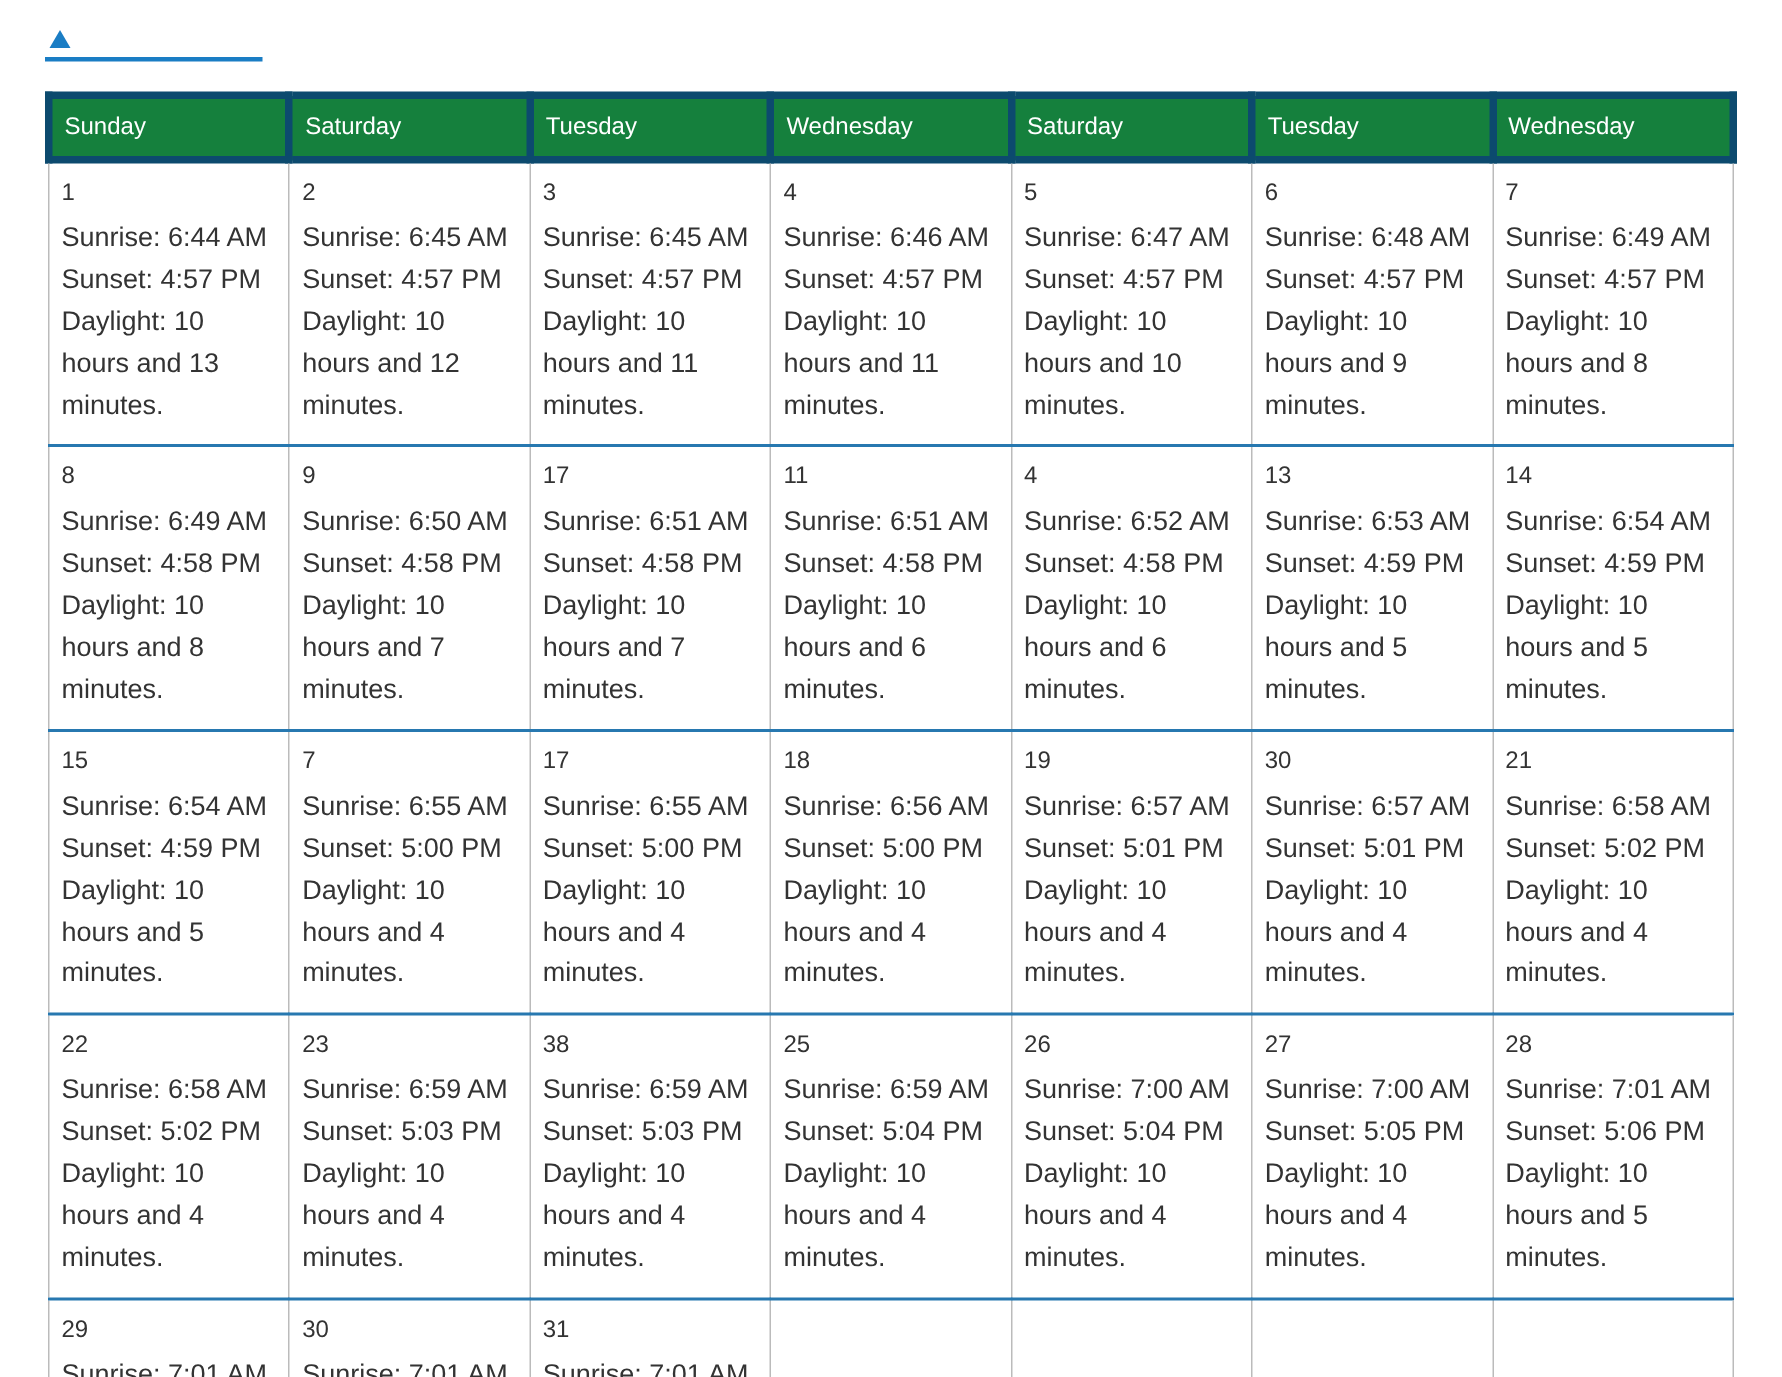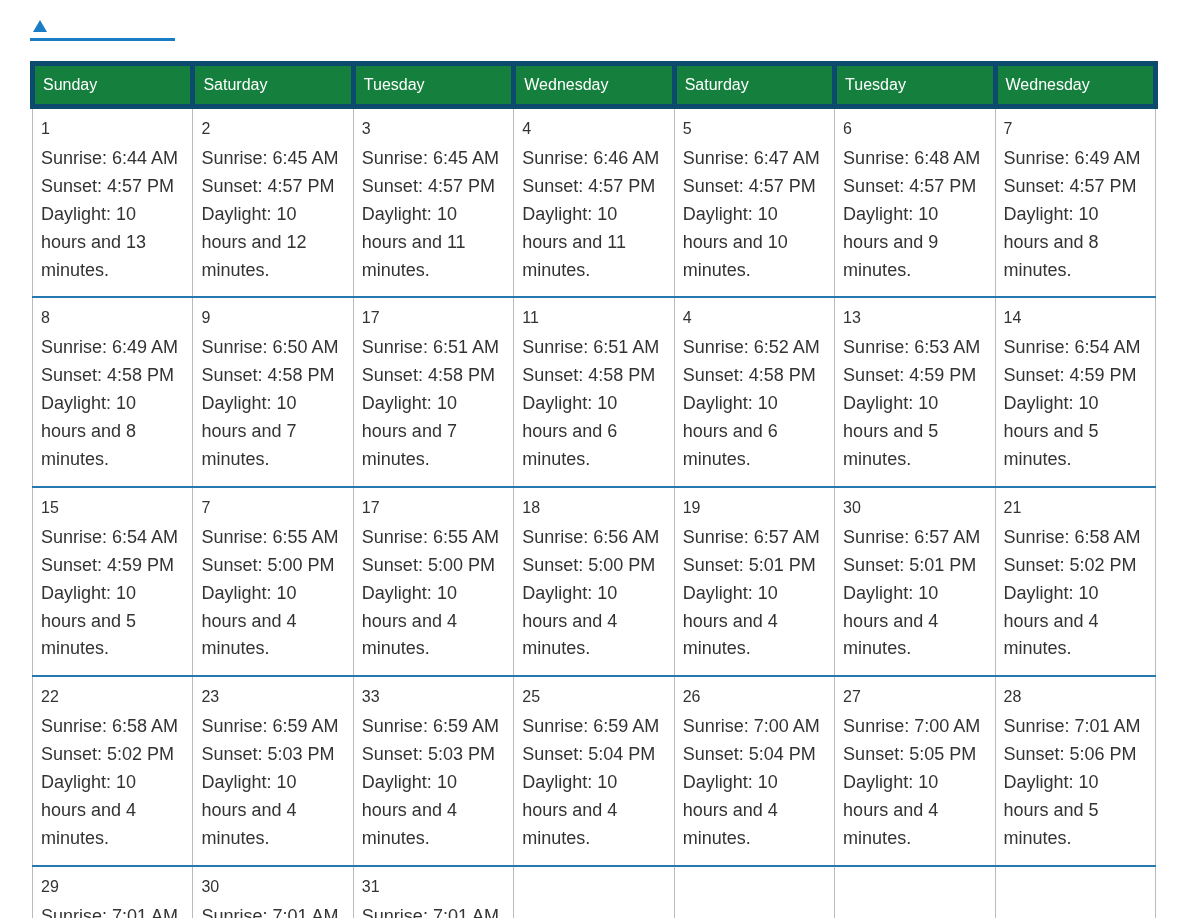--- a/index.html
+++ b/index.html
@@ -233,21 +233,21 @@
       <tr>
         <td>
         <span class="day-num">22</span>
         <span class="day-info">Sunrise: 6:58 AM<br>Sunset: 5:02 PM<br>Daylight: 10 hours and 4 minutes.</span>
       </td>
         <td>
         <span class="day-num">23</span>
         <span class="day-info">Sunrise: 6:59 AM<br>Sunset: 5:03 PM<br>Daylight: 10 hours and 4 minutes.</span>
       </td>
         <td>
-        <span class="day-num">33</span>
+        <span class="day-num">38</span>
         <span class="day-info">Sunrise: 6:59 AM<br>Sunset: 5:03 PM<br>Daylight: 10 hours and 4 minutes.</span>
       </td>
         <td>
         <span class="day-num">25</span>
         <span class="day-info">Sunrise: 6:59 AM<br>Sunset: 5:04 PM<br>Daylight: 10 hours and 4 minutes.</span>
       </td>
         <td>
         <span class="day-num">26</span>
         <span class="day-info">Sunrise: 7:00 AM<br>Sunset: 5:04 PM<br>Daylight: 10 hours and 4 minutes.</span>
       </td>

